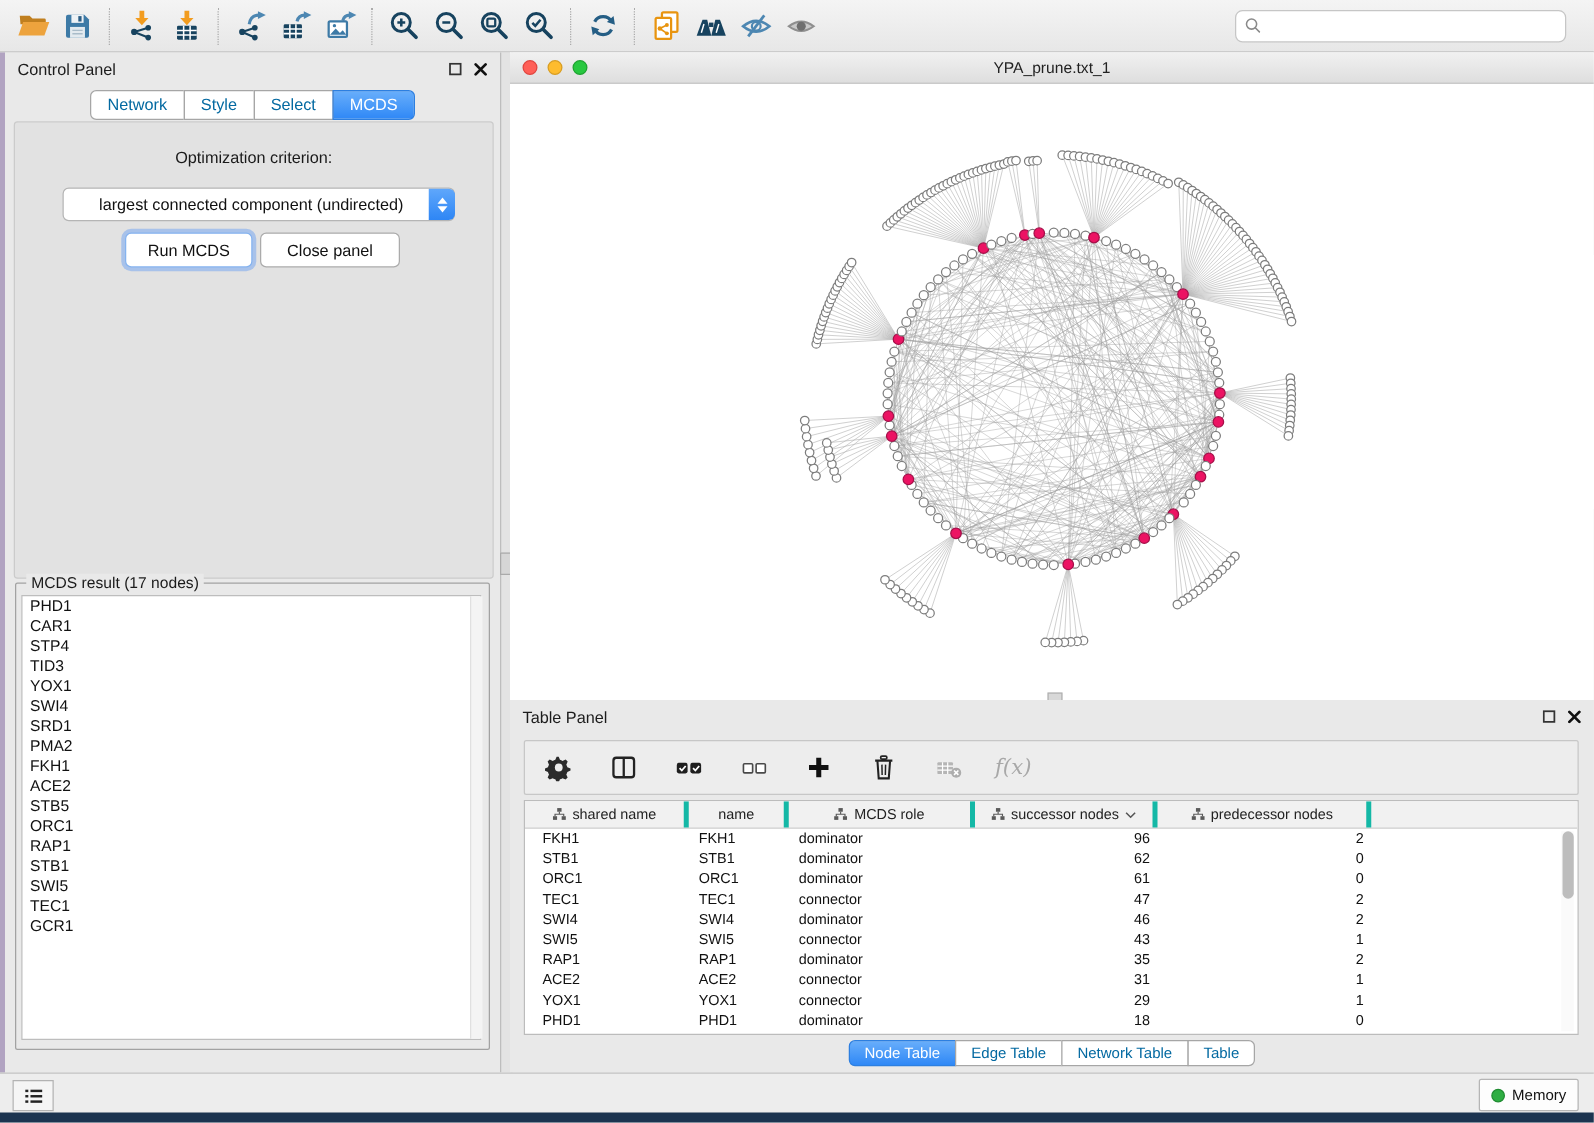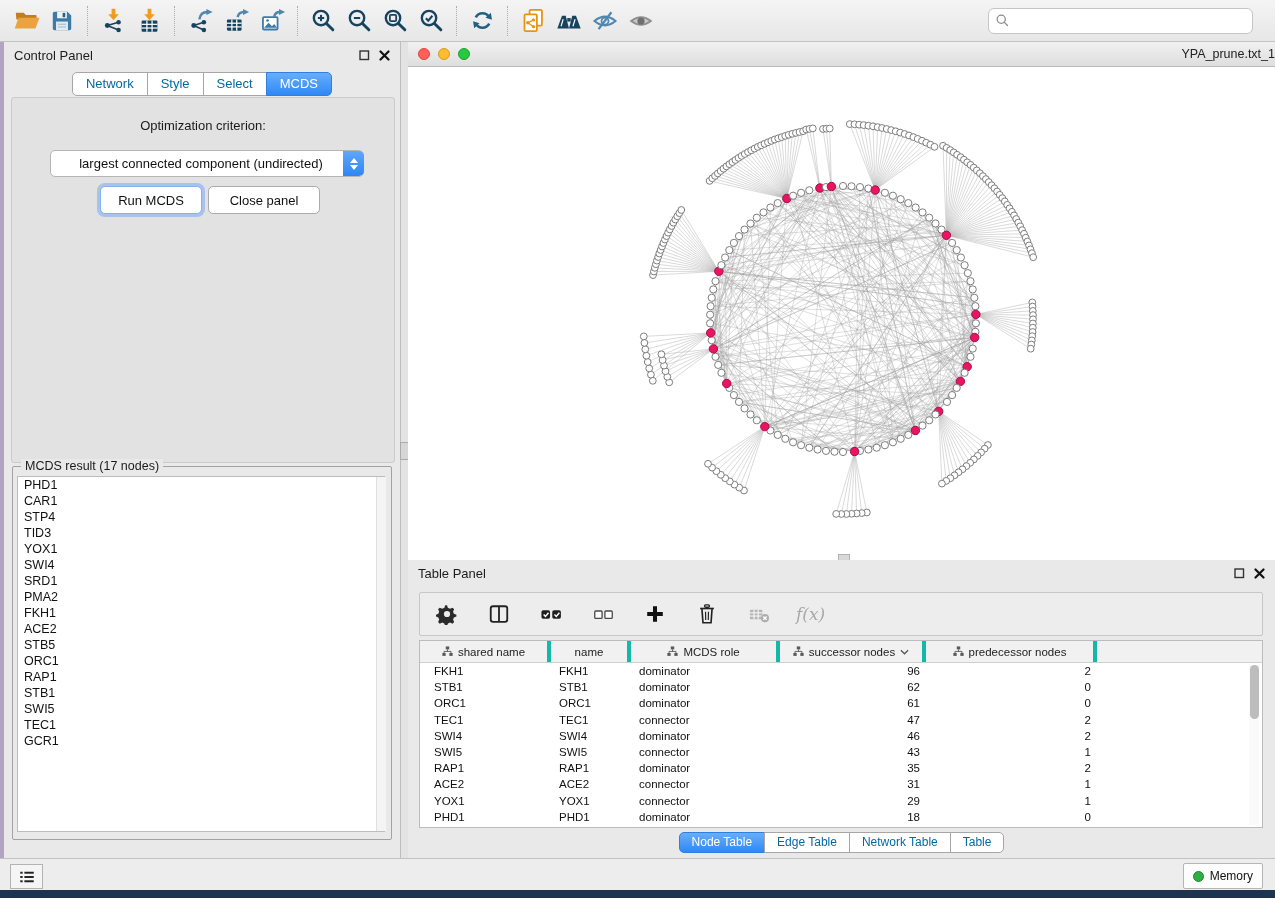--- a/index.html
+++ b/index.html
@@ -59,21 +59,21 @@
   #v-grabber{position:absolute;left:-1px;top:400px;width:8px;height:16px;background:#d6d6d6;border:1px solid #aaa;}
 
   
   #net-window{left:408px;top:42px;width:867px;height:518px;background:#fff;}
   #net-titlebar{height:24px;background:linear-gradient(#f1f1f1,#dedede);border-bottom:1px solid #b9b9b9;
                 display:flex;align-items:center;position:relative;}
   .traffic{width:12px;height:12px;border-radius:50%;margin-left:8px;}
   .t-red{background:#ff5f57;border:1px solid #e0443e;box-sizing:border-box;margin-left:10px;}
   .t-yel{background:#febc2e;border:1px solid #d89d21;box-sizing:border-box;}
   .t-grn{background:#28c840;border:1px solid #1da32f;box-sizing:border-box;}
-  #net-title{position:absolute;left:0;right:0;text-align:right;font-size:12.5px;color:#222;}
+  #net-title{position:absolute;left:0;right:0;text-align:center;font-size:12.5px;color:#222;}
   #h-grabber{position:absolute;left:430px;top:512px;width:12px;height:7px;background:#d8d8d8;border:1px solid #b2b2b2;box-sizing:border-box;}
 
   
   #table-panel{left:408px;top:560px;width:867px;height:298px;background:#e9e9e9;}
   #tp-toolbar{position:absolute;left:11px;top:32px;width:844px;height:44px;background:#ededed;
               border:1px solid #c7c7c7;border-radius:2px;display:flex;align-items:center;padding-left:12px;box-sizing:border-box;gap:22px;}
   .tpbtn{width:30px;height:30px;display:flex;align-items:center;justify-content:center;}
   #fx-label{font-size:17px;color:#a8a8a8;font-family:"DejaVu Serif","Liberation Serif",serif;font-style:italic;}
   #data-table{position:absolute;left:11px;top:80px;width:844px;height:188px;background:#fff;border:1px solid #bcbcbc;
               box-sizing:border-box;overflow:hidden;}

